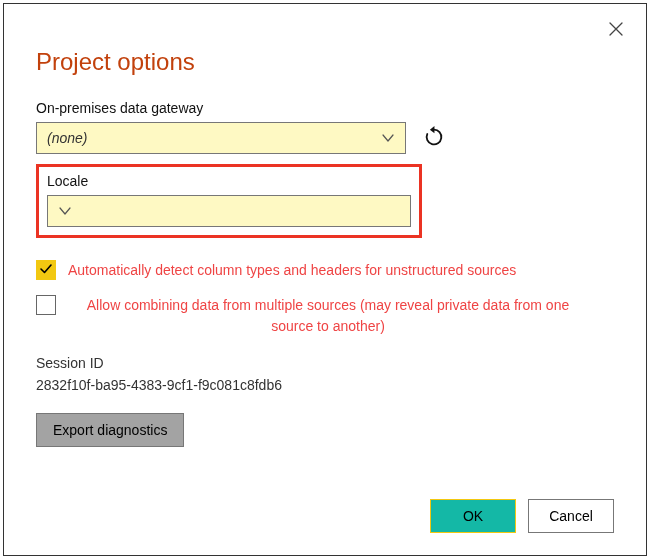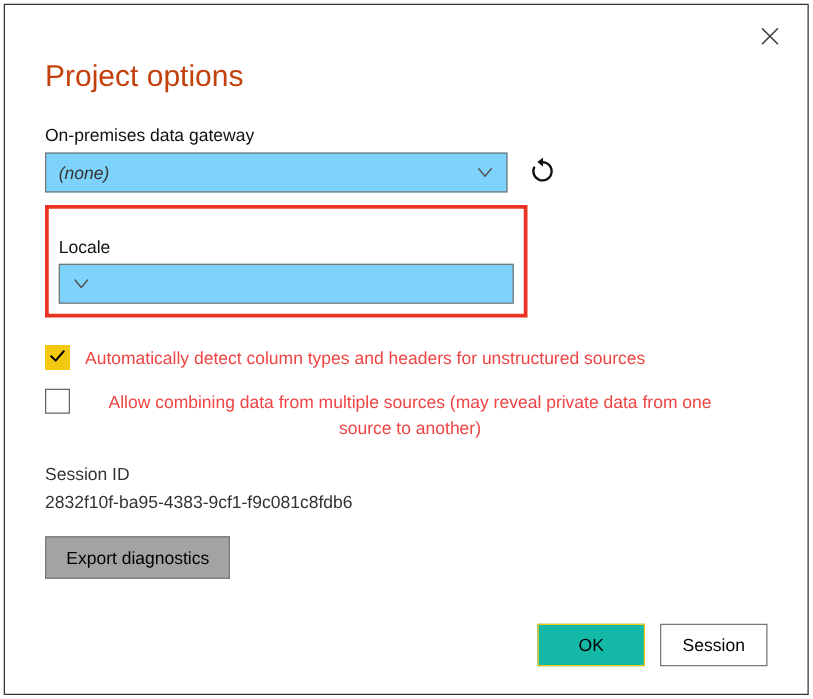--- a/index.html
+++ b/index.html
@@ -51,21 +51,21 @@
   }
   .select-row {
     display: flex;
     align-items: center;
     gap: 14px;
   }
   .select {
     flex: 0 0 370px;
     height: 32px;
     border: 1px solid #777;
-    background: #7dd3fc;
+    background: #fef9c3;
     display: flex;
     align-items: center;
     justify-content: space-between;
     padding: 0 10px;
     cursor: pointer;
     font-style: normal;
   }
   .select .caret svg { width: 14px; height: 14px; display:block; }
   .italic-val { font-style: italic; }
   .refresh {
@@ -73,21 +73,21 @@
     display: flex; align-items: center; justify-content: center;
     cursor: pointer;
   }
   .refresh svg { width: 22px; height: 22px; }
   .locale-block {
     border: 3px solid #eb3323;
     padding: 6px 8px 8px 8px;
     margin-top: 10px;
     width: 386px;
   }
-  .locale-block .field-label { margin-top: 16px; }
+  .locale-block .field-label { margin-top: 0; }
   .locale-block .select { flex: 1 1 auto; width: 100%; }
   .checks { margin-top: 22px; }
   .check-row {
     display: flex;
     align-items: flex-start;
     gap: 12px;
     margin-bottom: 14px;
   }
   .checkbox {
     width: 20px; height: 20px;
@@ -210,16 +210,16 @@
 
   <div class="session-block">
     <div class="session-label">Session ID</div>
     <div class="session-id">2832f10f-ba95-4383-9cf1-f9c081c8fdb6</div>
   </div>
 
   <button class="export-btn">Export diagnostics</button>
 
   <div class="footer">
     <button class="btn primary">OK</button>
-    <button class="btn">Session</button>
+    <button class="btn">Cancel</button>
   </div>
 
 </div>
 
 </body></html>

